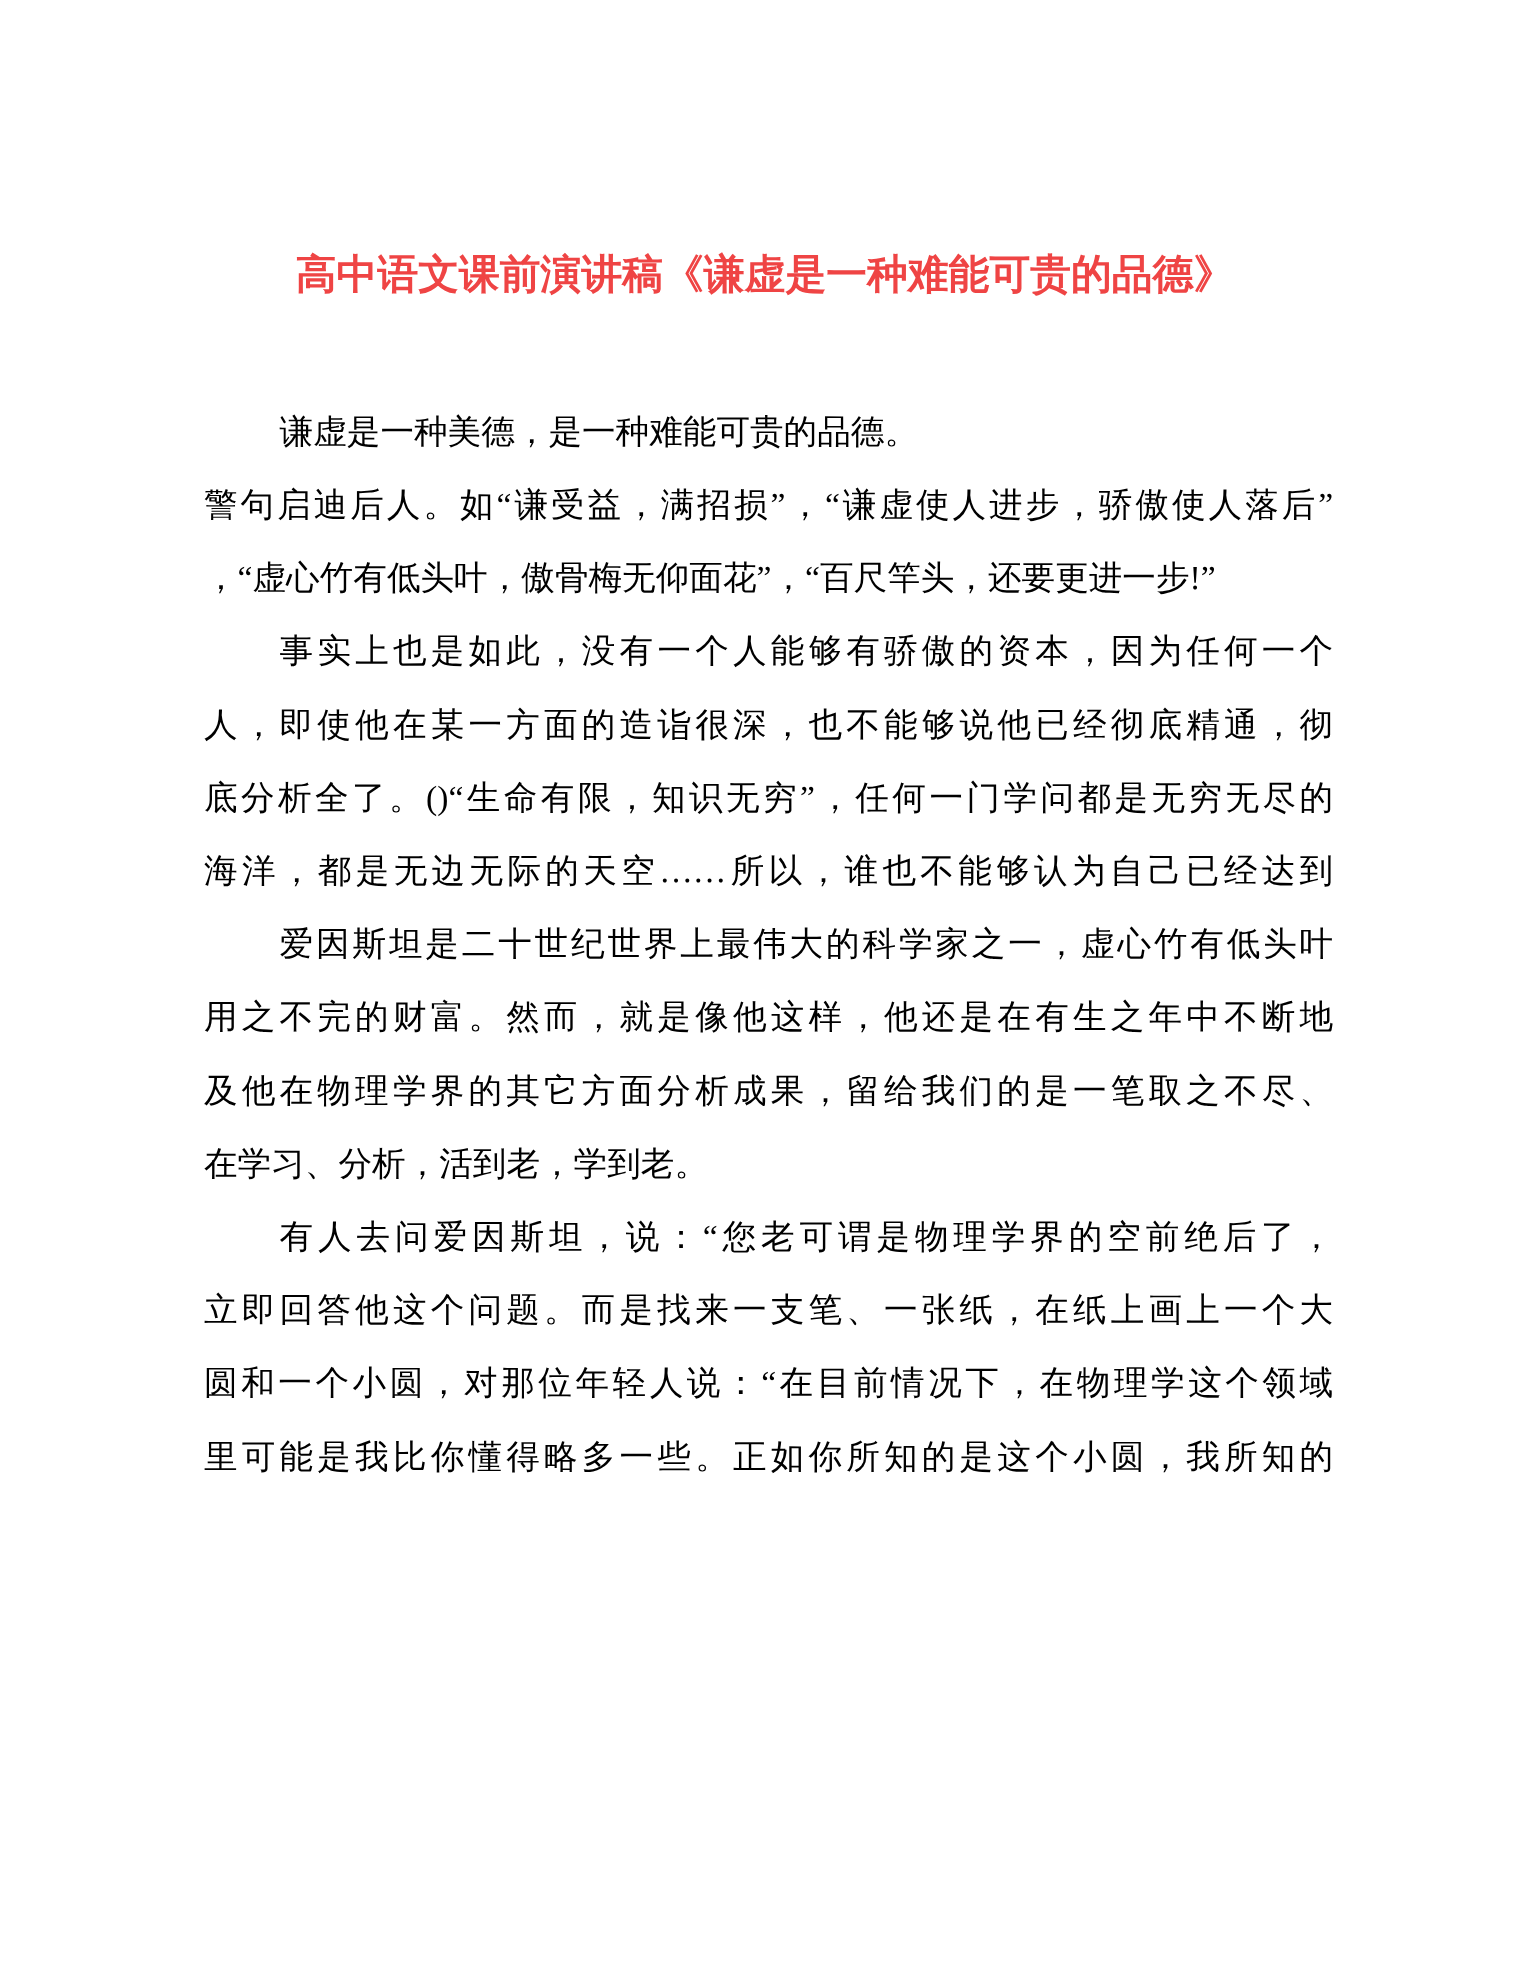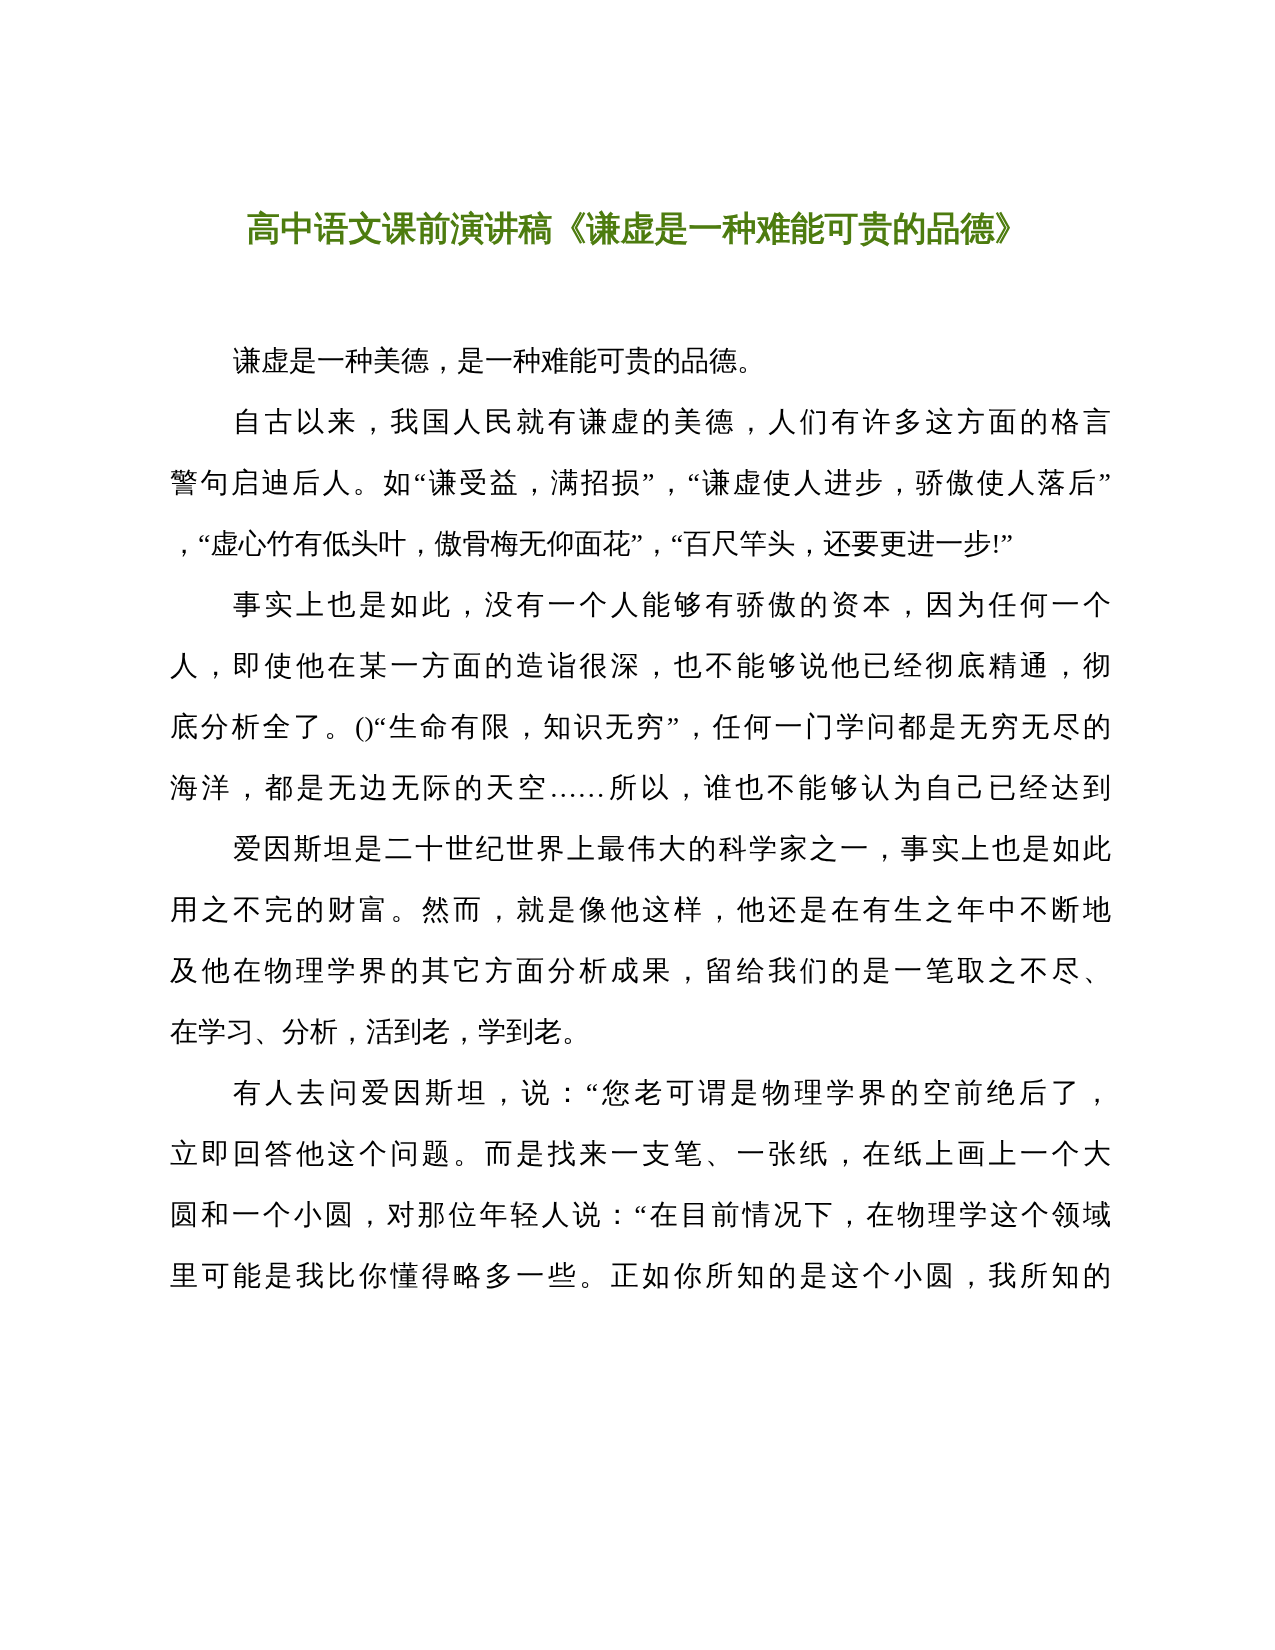--- a/index.html
+++ b/index.html
@@ -13,26 +13,26 @@
     height: 1650px;
     margin: 0 auto;
     background: #ffffff;
     overflow: hidden;
     color: #000000;
     font-family: "Liberation Serif", serif;
   }
   .doc-title {
     margin: 206px 0 0 0;
     padding: 0;
-    font-family: Liberation Serif, serif;
+    font-family: Liberation Sans, sans-serif;
     font-weight: 700;
     font-size: 34px;
     line-height: 46px;
     text-align: center;
-    color: #4d7c0f;
+    color: #ef4444;
   }
   .doc-body {
     margin: 78px 164px 0 170px;
   }
   .para {
     margin: 0;
     padding: 0;
   }
   .line {
     font-size: 28px;
@@ -59,34 +59,33 @@
 
   <h1 class="doc-title">高中语文课前演讲稿《谦虚是一种难能可贵的品德》</h1>
 
   <div class="doc-body">
 
     <div class="para">
       <div class="line indent plast">谦虚是一种美德，是一种难能可贵的品德。</div>
     </div>
 
     <div class="para">
-      <div class="line indent">自古以来，我国人民就有谦虚的美德，人们有许多这方面的格言</div>
       <div class="line">警句启迪后人。如“谦受益，满招损”，“谦虚使人进步，骄傲使人落后”</div>
       <div class="line plast">，“虚心竹有低头叶，傲骨梅无仰面花”，“百尺竿头，还要更进一步!”</div>
     </div>
 
     <div class="para">
       <div class="line indent">事实上也是如此，没有一个人能够有骄傲的资本，因为任何一个</div>
       <div class="line">人，即使他在某一方面的造诣很深，也不能够说他已经彻底精通，彻</div>
       <div class="line">底分析全了。()“生命有限，知识无穷”，任何一门学问都是无穷无尽的</div>
       <div class="line">海洋，都是无边无际的天空……所以，谁也不能够认为自己已经达到</div>
     </div>
 
     <div class="para">
-      <div class="line indent">爱因斯坦是二十世纪世界上最伟大的科学家之一，事实上也是如此</div>
+      <div class="line indent">爱因斯坦是二十世纪世界上最伟大的科学家之一，虚心竹有低头叶</div>
       <div class="line">用之不完的财富。然而，就是像他这样，他还是在有生之年中不断地</div>
       <div class="line">及他在物理学界的其它方面分析成果，留给我们的是一笔取之不尽、</div>
       <div class="line plast">在学习、分析，活到老，学到老。</div>
     </div>
 
     <div class="para">
       <div class="line indent">有人去问爱因斯坦，说：“您老可谓是物理学界的空前绝后了，</div>
       <div class="line">立即回答他这个问题。而是找来一支笔、一张纸，在纸上画上一个大</div>
       <div class="line">圆和一个小圆，对那位年轻人说：“在目前情况下，在物理学这个领域</div>
       <div class="line">里可能是我比你懂得略多一些。正如你所知的是这个小圆，我所知的</div>

